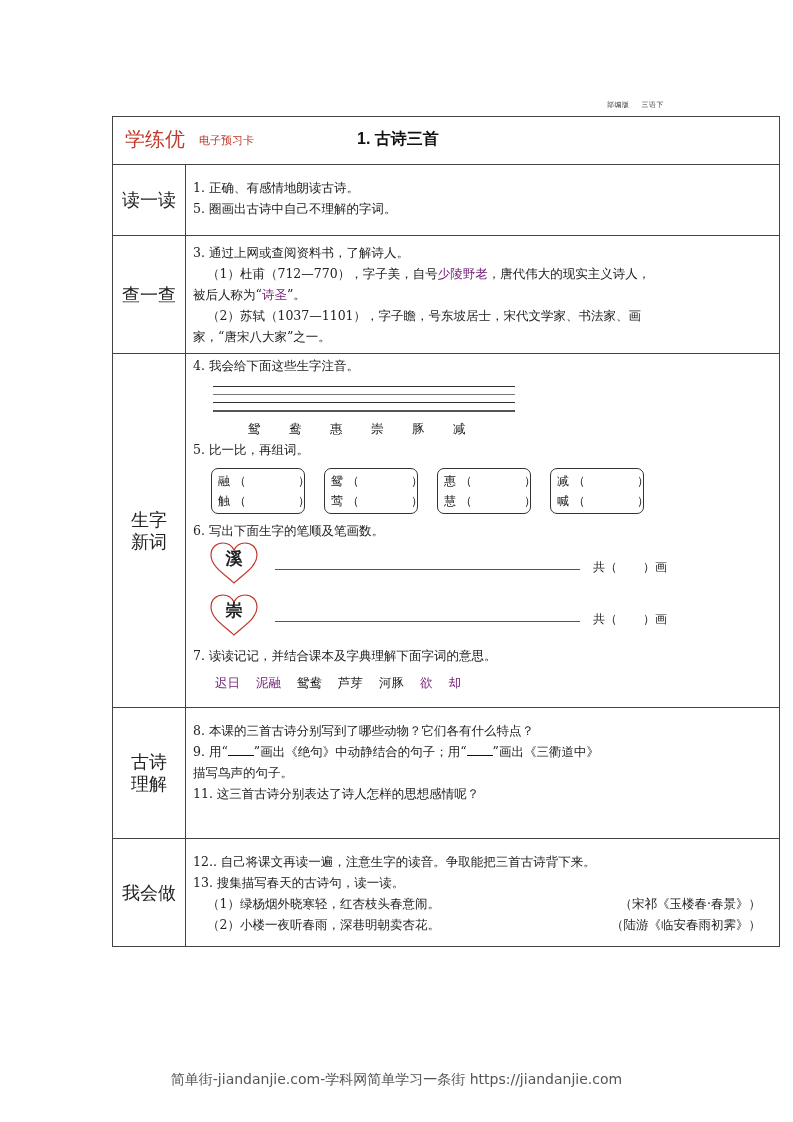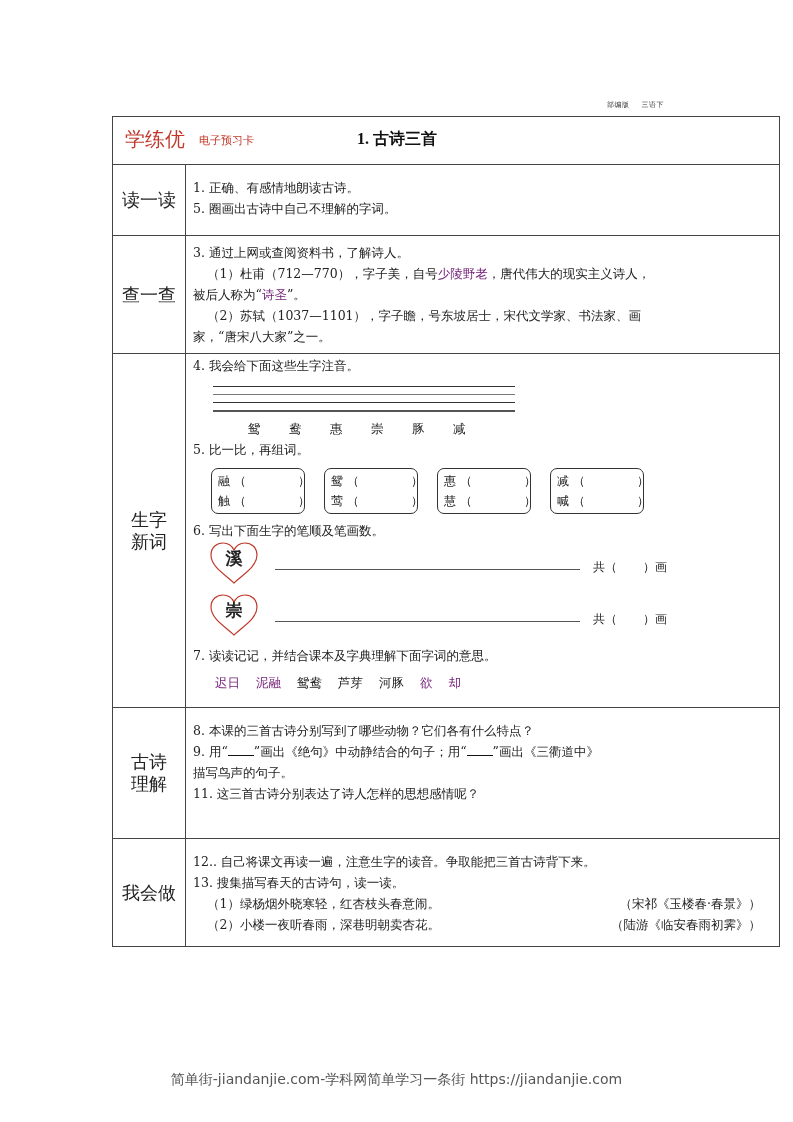--- a/index.html
+++ b/index.html
@@ -3,21 +3,21 @@
 <meta charset="utf-8">
 <style>
   html, body { margin: 0; padding: 0; background: #ffffff; }
   body { width: 793px; height: 1122px; position: relative; font-family: "DejaVu Serif", "Liberation Serif", serif; color: #1a1a1a; overflow: hidden; }
   .edition { position: absolute; top: 100px; left: 607px; font-size: 7px; color: #333; letter-spacing: 0.5px; }
   .edition span + span { margin-left: 12px; }
   .card { position: absolute; left: 112px; top: 116px; width: 668px; border: 1.5px solid #444; box-sizing: border-box; }
   .header-row { height: 47px; border-bottom: 1.5px solid #444; position: relative; }
   .brand { position: absolute; left: 12px; top: 9px; font-size: 20px; color: #c0392b; font-family: "DejaVu Serif", serif; }
   .brand-sub { position: absolute; left: 86px; top: 16px; font-size: 11px; color: #c0392b; }
-  .lesson-title { position: absolute; left: 244px; top: 12px; font-size: 16px; font-weight: bold; color: #111; font-family: Liberation Serif, serif; }
+  .lesson-title { position: absolute; left: 244px; top: 12px; font-size: 16px; font-weight: bold; color: #111; font-family: Liberation Sans, sans-serif; }
   .row { display: flex; border-bottom: 1.5px solid #444; box-sizing: border-box; }
   .row:last-child { border-bottom: none; }
   .label-cell { width: 72px; flex: none; border-right: 1.5px solid #444; display: flex; align-items: center; justify-content: center; text-align: center; font-size: 18px; line-height: 22px; color: #222; }
   .content-cell { flex: 1; padding: 5px 8px 4px 7px; font-size: 12.5px; line-height: 21px; color: #222; position: relative; }
   .red { color: #701a75; }
   .indent { padding-left: 14px; }
   .pinyin-lines { margin: 3px 0 0 20px; width: 302px; }
   .pinyin-lines div { height: 7px; border-bottom: 1px solid #333; }
   .pinyin-lines div:nth-child(2) { border-bottom-color: #777; }
   .pinyin-lines div:nth-child(4) { border-bottom: 2px solid #555; }

